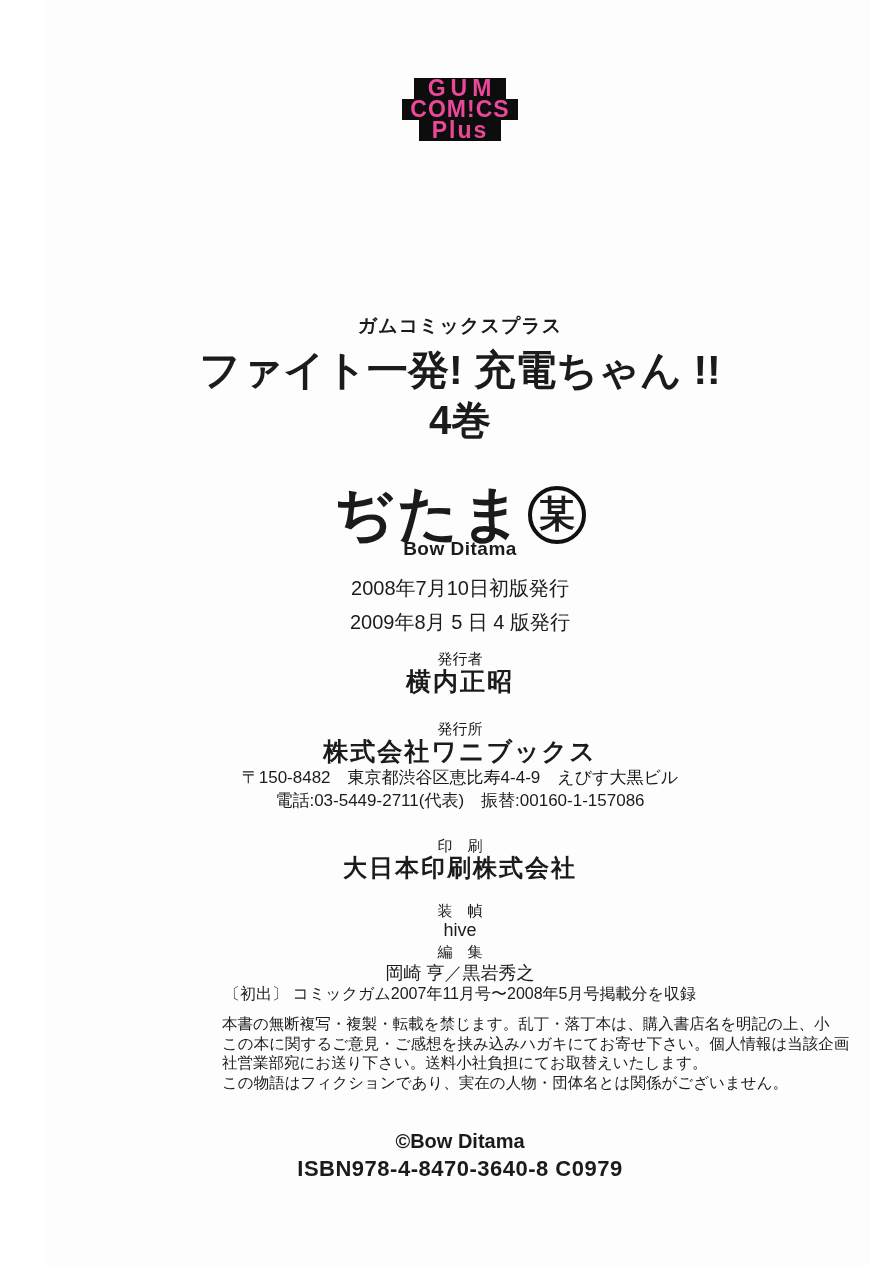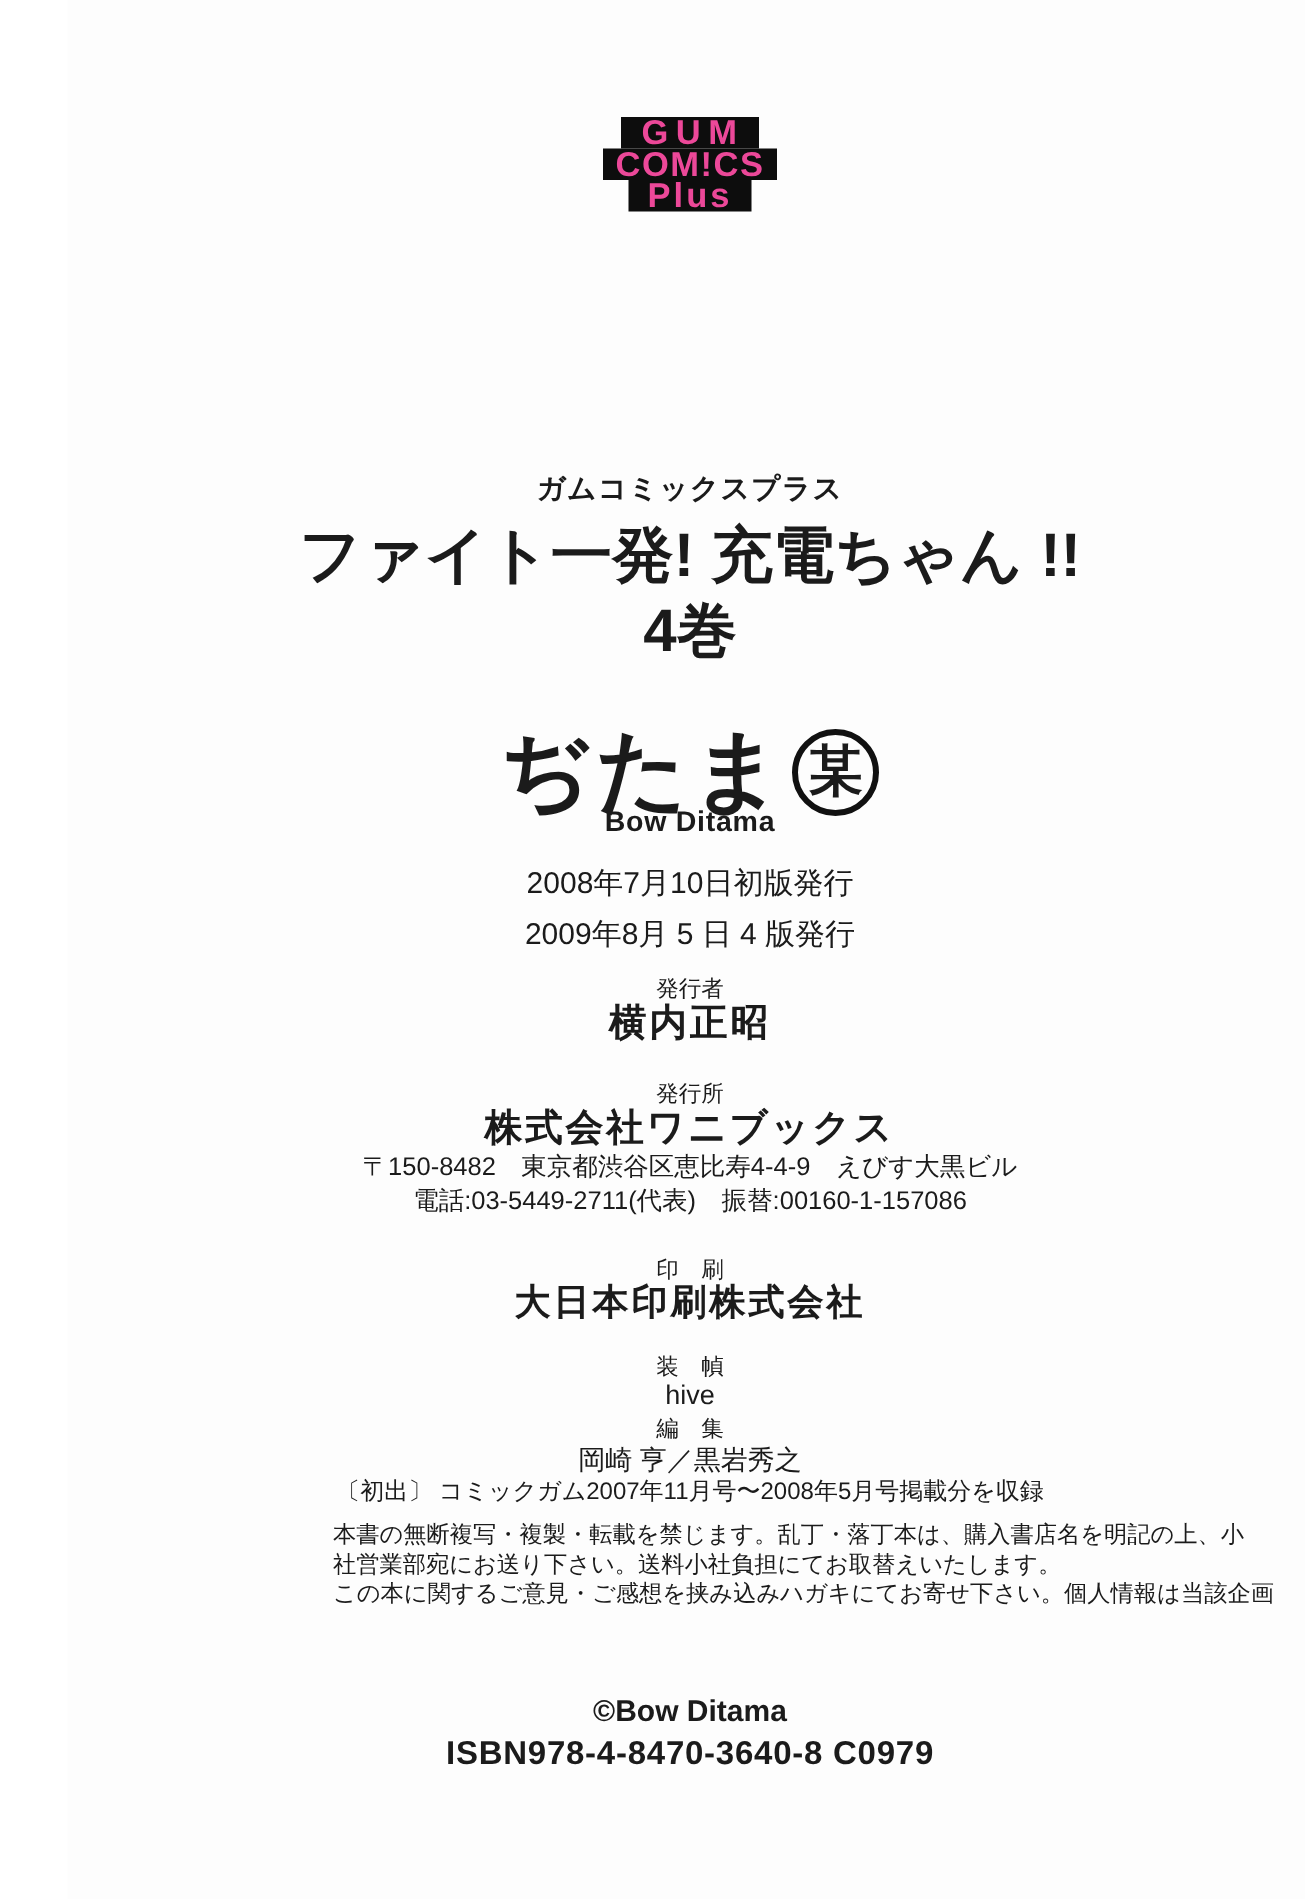--- a/index.html
+++ b/index.html
@@ -159,20 +159,21 @@
 
   <div class="block role-label design-label">装　幀</div>
   <div class="block design-name">hive</div>
   <div class="block role-label editing-label">編　集</div>
   <div class="block editing-names">岡崎 亨／黒岩秀之</div>
 
   <div class="block first-pub">〔初出〕 コミックガム2007年11月号〜2008年5月号掲載分を収録</div>
 
   <div class="legal">
     <div>本書の無断複写・複製・転載を禁じます。乱丁・落丁本は、購入書店名を明記の上、小</div>
+    <div>この本に関するご意見・ご感想を挟み込みハガキにてお寄せ下さい。個人情報は当該企画</div>
     <div>社営業部宛にお送り下さい。送料小社負担にてお取替えいたします。</div>
-    <div>この本に関するご意見・ご感想を挟み込みハガキにてお寄せ下さい。個人情報は当該企画</div>
+    <div>この物語はフィクションであり、実在の人物・団体名とは関係がございません。</div>
   </div>
 
   <div class="block copyright">©Bow Ditama</div>
   <div class="block isbn">ISBN978-4-8470-3640-8 C0979</div>
 
 </div>
 
 </body></html>

